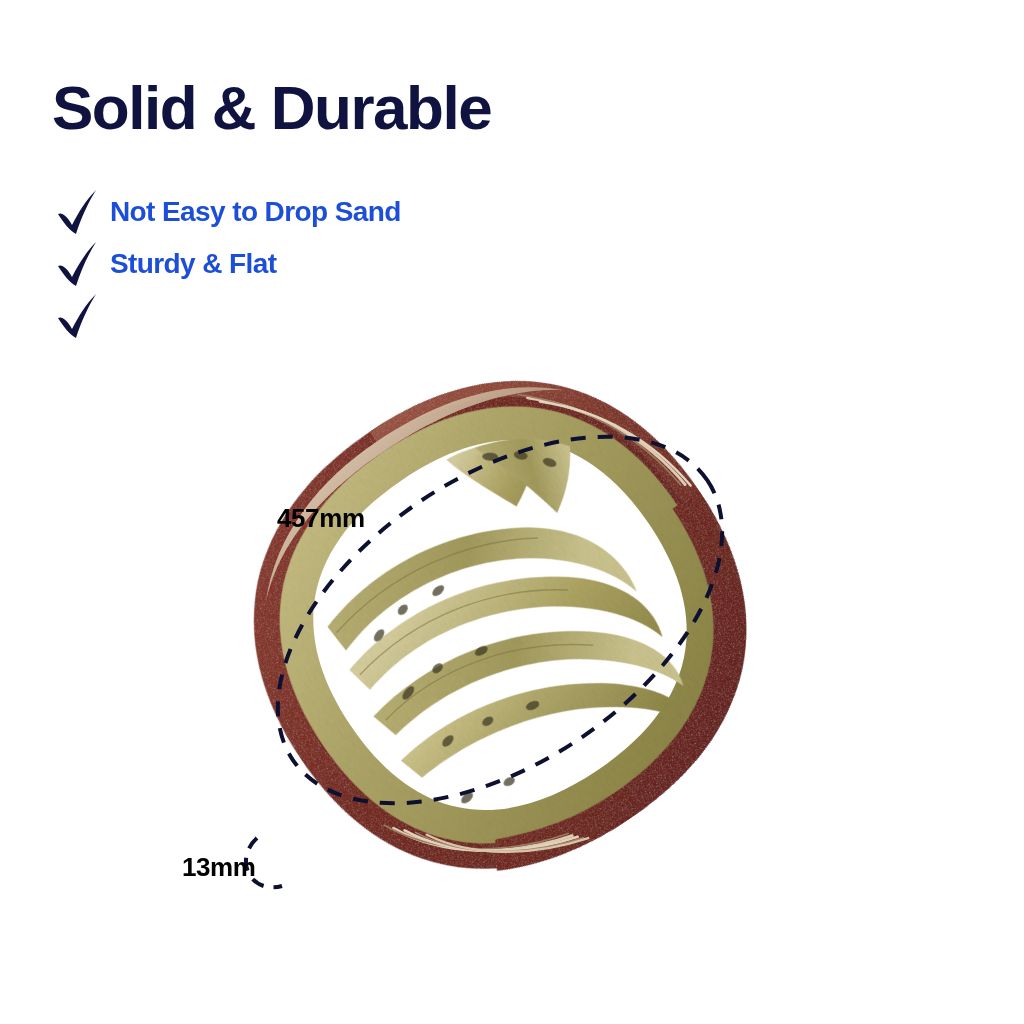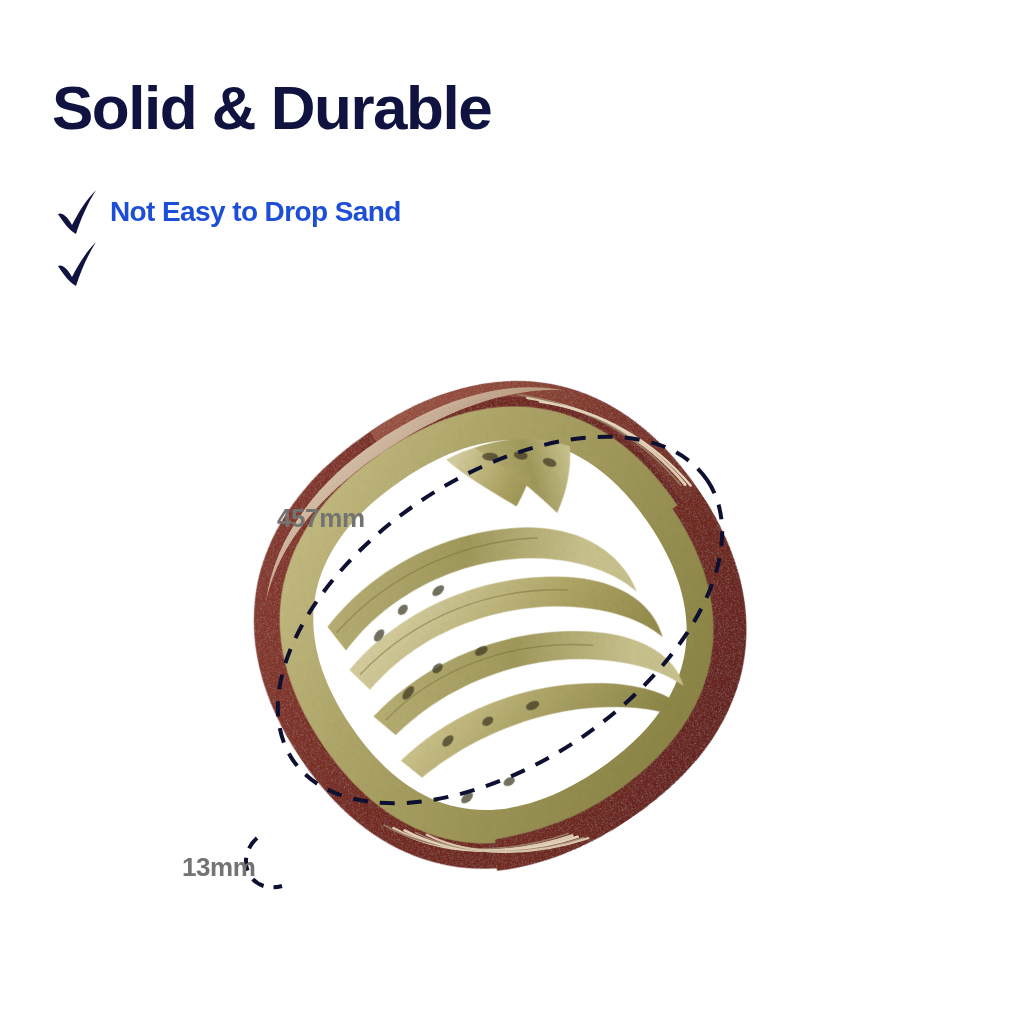--- a/index.html
+++ b/index.html
@@ -63,21 +63,21 @@
     width:640px; height:590px;
   }
   .product-svg{display:block;width:640px;height:590px;}
 
   
   .dim-label{
     position:absolute;
     font-size:26px;
     font-weight:bold;
     letter-spacing:-0.4px;
-    color:#737373;
+    color:#000000;
     white-space:nowrap;
   }
   .dim-length{ left:277px; top:503px; }
   .dim-width { left:182px; top:852px;text-align:center; }
 </style>
 </head>
 <body>
 
 <div id="stage">
 
@@ -85,20 +85,26 @@
 
   <div class="features">
 
     <div class="feature-row">
       <svg class="check-icon" viewBox="0 0 48 52">
         <path d="M4 27 C8 25 13 29 18 38 C24 26 32 13 42 3 C34 16 27 31 22 47 C16 44 9 35 4 27 Z" fill="#101340"></path>
       </svg>
       <div class="feature-label">Not Easy to Drop Sand</div>
     </div>
 
+    <div class="feature-row">
+      <svg class="check-icon" viewBox="0 0 48 52">
+        <path d="M4 27 C8 25 13 29 18 38 C24 26 32 13 42 3 C34 16 27 31 22 47 C16 44 9 35 4 27 Z" fill="#101340"></path>
+      </svg>
+      <div class="feature-label">Sturdy &amp; Flat</div>
+    </div>
 
     <div class="feature-row">
       <svg class="check-icon" viewBox="0 0 48 52">
         <path d="M4 27 C8 25 13 29 18 38 C24 26 32 13 42 3 C34 16 27 31 22 47 C16 44 9 35 4 27 Z" fill="#101340"></path>
       </svg>
     </div>
 
   </div>
 
   <div class="product-area">

